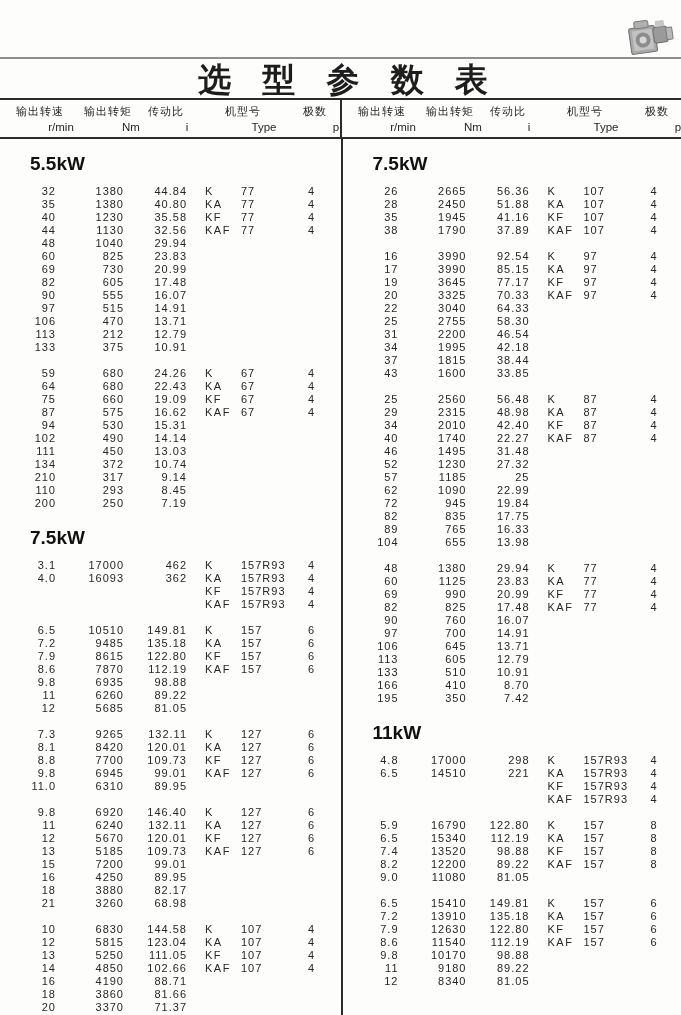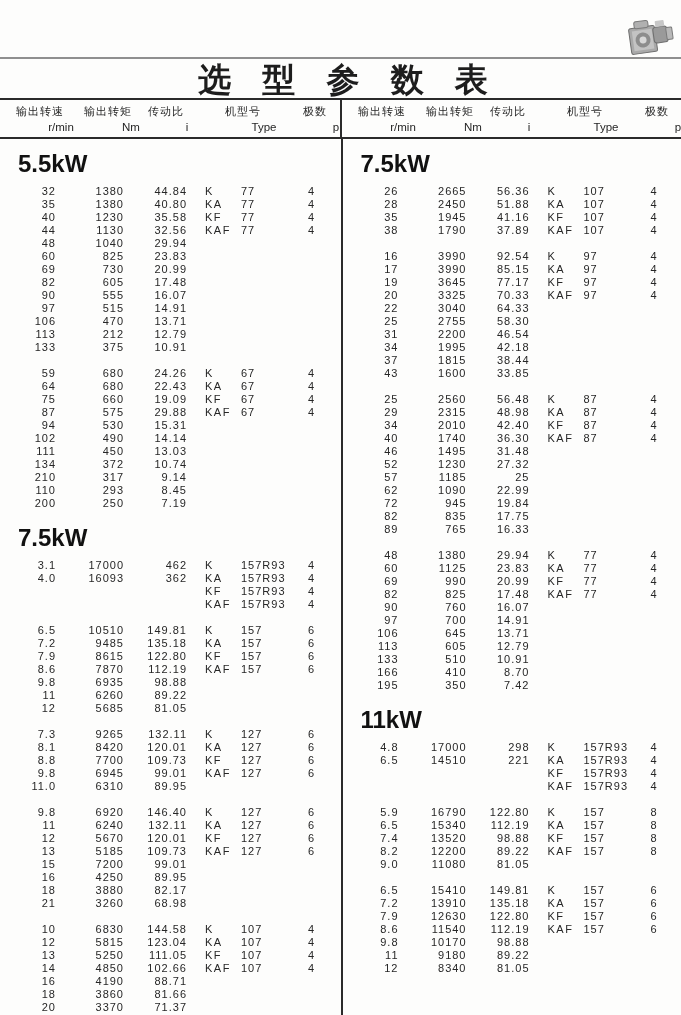--- a/index.html
+++ b/index.html
@@ -19,21 +19,21 @@
     border-top:2px solid #2b2b2b; border-bottom:2px solid #2b2b2b; display:flex;
   }
   .header-half { width:401px; box-sizing:border-box; display:grid; grid-template-columns:80px 56px 60px 94px 50px; padding-top:3px; }
   .header-half.right { border-left:2px solid #2b2b2b; }
   .hcell { text-align:center; line-height:16px; }
   .hcell .cn { font-size:11px; letter-spacing:1px; display:block; }
   .hcell .unit { font-size:11.5px; display:block;margin-left:42px; }
   .body { position:absolute; top:139px; left:0; right:0; bottom:0; display:flex; overflow:hidden; }
   .col { width:340.5px; box-sizing:border-box; padding-left:18px; overflow:hidden; }
   .col.right { border-left:2px solid #2b2b2b; }
-  .section-title { font-size:24px; font-weight:bold; color:#111; margin:10px 0 6px 0; line-height:30px; }
+  .section-title { font-size:19px; font-weight:bold; color:#111; margin:10px 0 6px 12px; line-height:30px; }
   .block { margin-bottom:13px; }
   .row { display:grid; grid-template-columns:38px 68px 63px 18px 36px 52px 22px; height:13px; line-height:13px; font-size:11px; }
   .c { letter-spacing:1px; white-space:nowrap; overflow:visible; }
   .c0,.c1,.c2,.c6 { text-align:right; }
   .c4,.c5 { text-align:left; }
   .c4 { letter-spacing:1.5px; }
 </style>
 </head>
 <body>
 
@@ -249,21 +249,21 @@
             <span class="c c1">660</span>
             <span class="c c2">19.09</span>
             <span class="c c3"></span>
             <span class="c c4">KF</span>
             <span class="c c5">67</span>
             <span class="c c6">4</span>
           </div>
           <div class="row">
             <span class="c c0">87</span>
             <span class="c c1">575</span>
-            <span class="c c2">29.88</span>
+            <span class="c c2">16.62</span>
             <span class="c c3"></span>
             <span class="c c4">KAF</span>
             <span class="c c5">67</span>
             <span class="c c6">4</span>
           </div>
           <div class="row">
             <span class="c c0">94</span>
             <span class="c c1">530</span>
             <span class="c c2">15.31</span>
             <span class="c c3"></span>
@@ -782,21 +782,21 @@
             <span class="c c1">2010</span>
             <span class="c c2">42.40</span>
             <span class="c c3"></span>
             <span class="c c4">KF</span>
             <span class="c c5">87</span>
             <span class="c c6">4</span>
           </div>
           <div class="row">
             <span class="c c0">40</span>
             <span class="c c1">1740</span>
-            <span class="c c2">36.30</span>
+            <span class="c c2">22.27</span>
             <span class="c c3"></span>
             <span class="c c4">KAF</span>
             <span class="c c5">87</span>
             <span class="c c6">4</span>
           </div>
           <div class="row">
             <span class="c c0">46</span>
             <span class="c c1">1495</span>
             <span class="c c2">31.48</span>
             <span class="c c3"></span>
@@ -846,20 +846,29 @@
             <span class="c c2">17.75</span>
             <span class="c c3"></span>
             <span class="c c4"></span>
             <span class="c c5"></span>
             <span class="c c6"></span>
           </div>
           <div class="row">
             <span class="c c0">89</span>
             <span class="c c1">765</span>
             <span class="c c2">16.33</span>
+            <span class="c c3"></span>
+            <span class="c c4"></span>
+            <span class="c c5"></span>
+            <span class="c c6"></span>
+          </div>
+          <div class="row">
+            <span class="c c0">104</span>
+            <span class="c c1">655</span>
+            <span class="c c2">13.98</span>
             <span class="c c3"></span>
             <span class="c c4"></span>
             <span class="c c5"></span>
             <span class="c c6"></span>
           </div>
         </div>
         <div class="block">
           <div class="row">
             <span class="c c0">48</span>
             <span class="c c1">1380</span>

